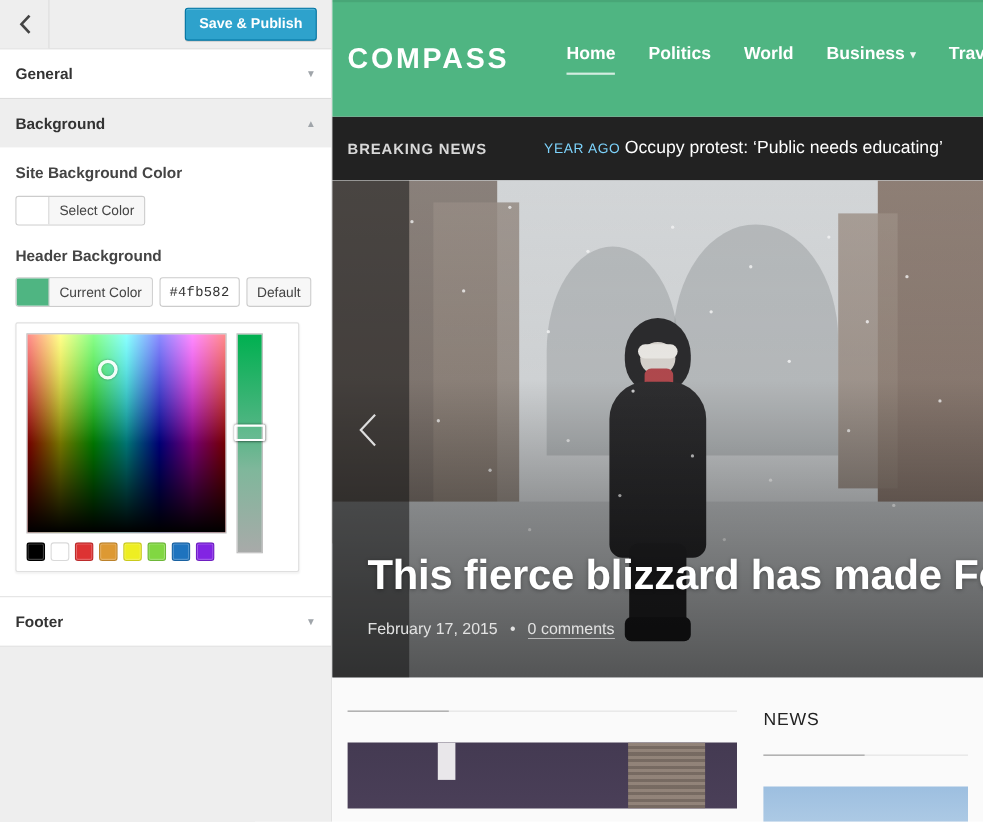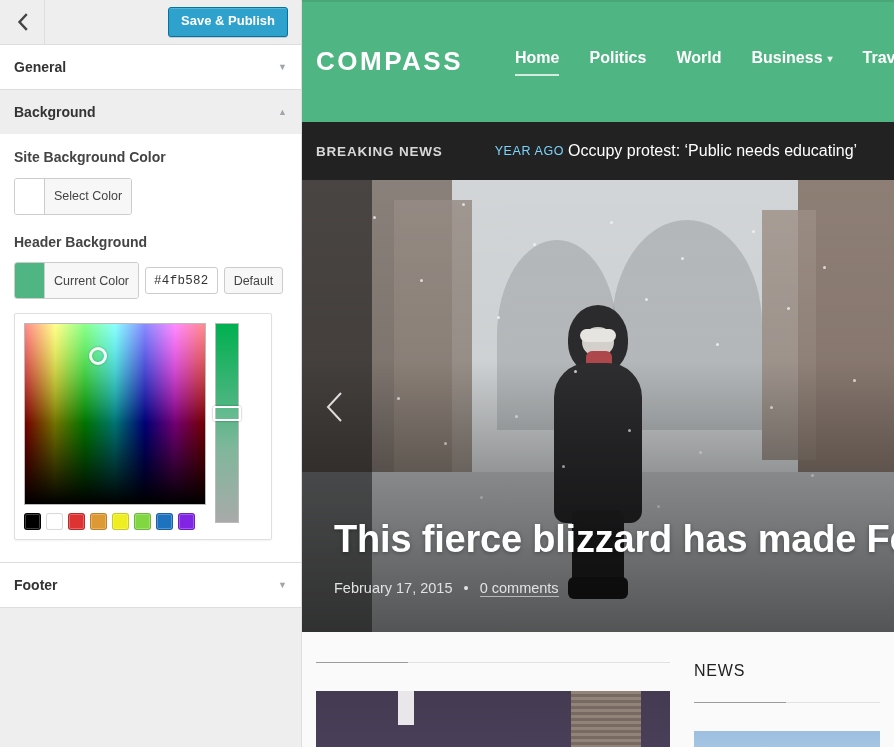--- a/index.html
+++ b/index.html
@@ -65,21 +65,21 @@
   .ctrl-label {
     display: block; font-size: 14px; font-weight: bold;
     color: #444; margin-bottom: 10px; line-height: 1.4;
   }
   .ctrl + .ctrl { margin-top: 18px; }
 
   .color-btn-group { display: flex; align-items: center; gap: 6px; }
   .cbtn {
     display: inline-flex; align-items: stretch;
     border: 1px solid #ccc; border-radius: 3px;
-    background: #f7f7f7; height: 37px; overflow: hidden;
+    background: #f7f7f7; height: 27px; overflow: hidden;
     cursor: pointer;
   }
   .cbtn-swatch { width: 30px; border-right: 1px solid #ccc; background: #fff; }
   .cbtn-swatch.filled { background: #4fb582; }
   .cbtn-text {
     display: flex; align-items: center; padding: 0 9px;
     font-size: 12.5px; color: #444; white-space: nowrap;
     background: #f7f7f7;
   }
   .hexbox {
@@ -143,21 +143,21 @@
     border: 2px solid #fff; border-radius: 2px;
     box-shadow: 0 0 2px rgba(0,0,0,.45);
     background: rgba(255,255,255,.08);
   }
   .sb-filler { flex: 1; background: #eee; }
 
   
   .preview { width: 592px; height: 747px; position: relative; overflow: hidden; background: #fff; }
 
   .site-header {
-    height: 122px; background: #4fb582;
+    height: 106px; background: #4fb582;
     display: flex; align-items: center; padding: 0 0 0 14px;
     position: relative;
   }
   .site-header::before {
     content:""; position:absolute; top:0; left:0; right:0; height:2px;
     background: rgba(0,0,0,.08);
   }
   .logo {
     color: #fff; font-size: 26px; font-weight: bold;
     letter-spacing: 2.5px; margin-right: 52px; white-space: nowrap;

